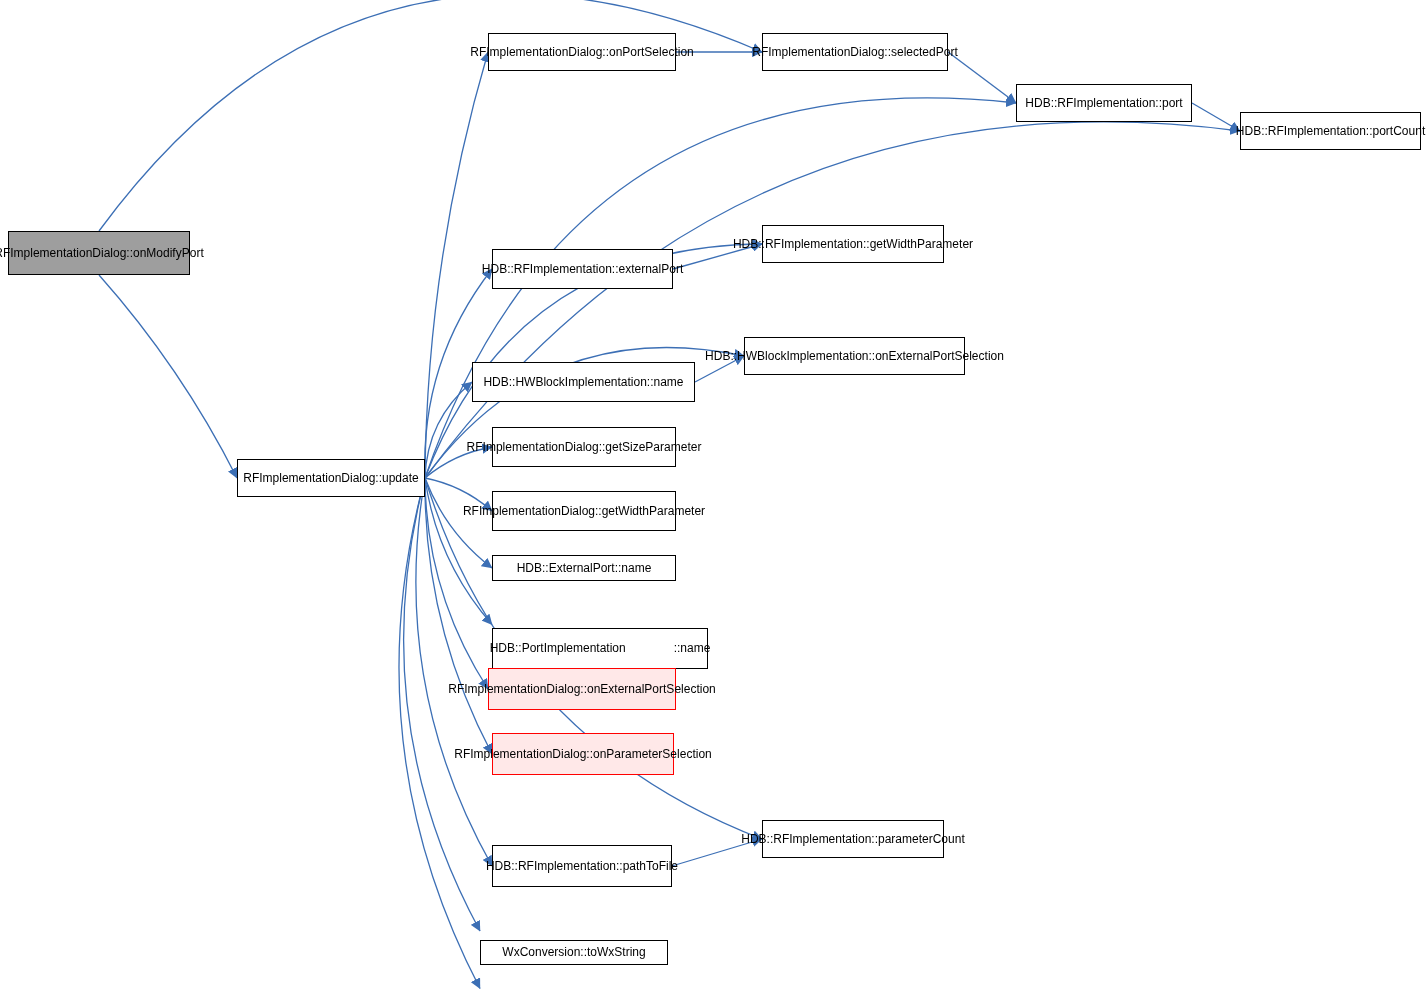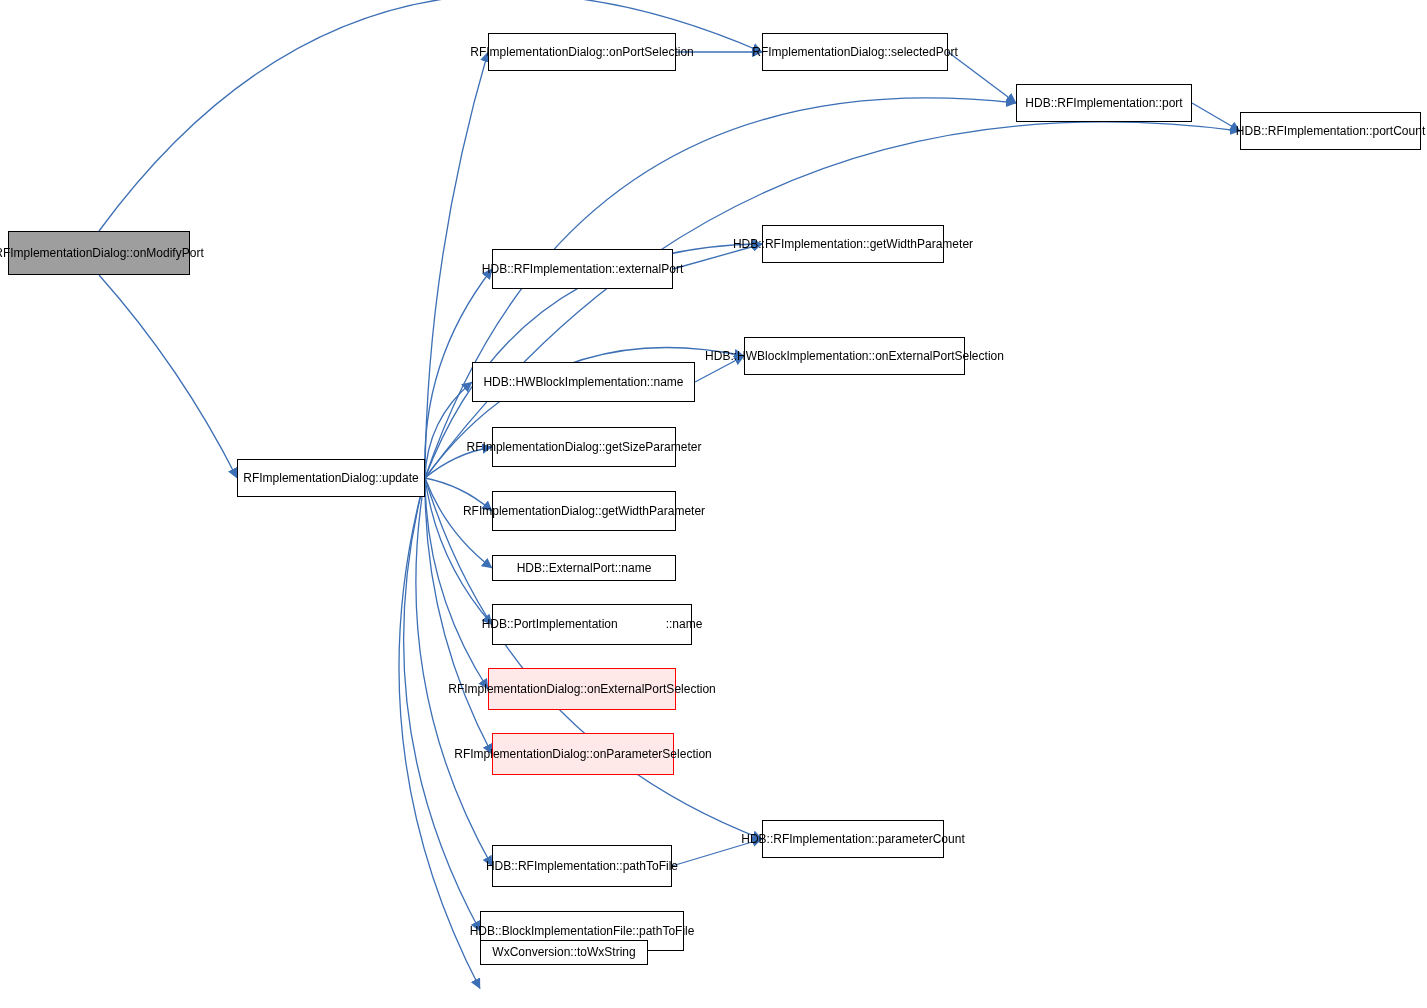--- a/index.html
+++ b/index.html
@@ -114,40 +114,36 @@
       <span>RFImplementationDialog</span>
       <span>::update</span>
     </div>
     <div class="node" style="left: 492px; top: 491px; width: 184px; height: 40px;">
       <span>RFImplementationDialog</span>
       <span>::getWidthParameter</span>
     </div>
     <div class="node" style="left: 492px; top: 555px; width: 184px; height: 26px;">
       <span>HDB::ExternalPort::name</span>
     </div>
-    <div class="node" style="left: 492px; top: 604px; width: 200px; height: 41px; gap: 48px;">
+    <div class="node" style="left: 492px; top: 628px; width: 216px; height: 41px; gap: 48px;">
       <span>HDB::PortImplementation</span>
       <span>::name</span>
     </div>
     <div class="node alert" style="left: 488px; top: 668px; width: 188px; height: 42px;">
       <span>RFImplementationDialog</span>
       <span>::onExternalPortSelection</span>
     </div>
     <div class="node alert" style="left: 492px; top: 733px; width: 182px; height: 42px;">
       <span>RFImplementationDialog</span>
       <span>::onParameterSelection</span>
     </div>
     <div class="node" style="left: 762px; top: 820px; width: 182px; height: 38px;">
       <span>HDB::RFImplementation</span>
       <span>::parameterCount</span>
     </div>
     <div class="node" style="left: 492px; top: 845px; width: 180px; height: 42px;">
       <span>HDB::RFImplementation</span>
       <span>::pathToFile</span>
     </div>
-    <div class="node" style="left: 480px; top: 911px; width: 204px; height: 40px;">
-      <span>HDB::BlockImplementation</span>
-      <span>File::pathToFile</span>
-    </div>
-    <div class="node" style="left: 480px; top: 940px; width: 168px; height: 25px;">
+    <div class="node" style="left: 480px; top: 940px; width: 188px; height: 25px;">
       <span>WxConversion::toWxString</span>
     </div>
   </div>
 
 </body></html>

